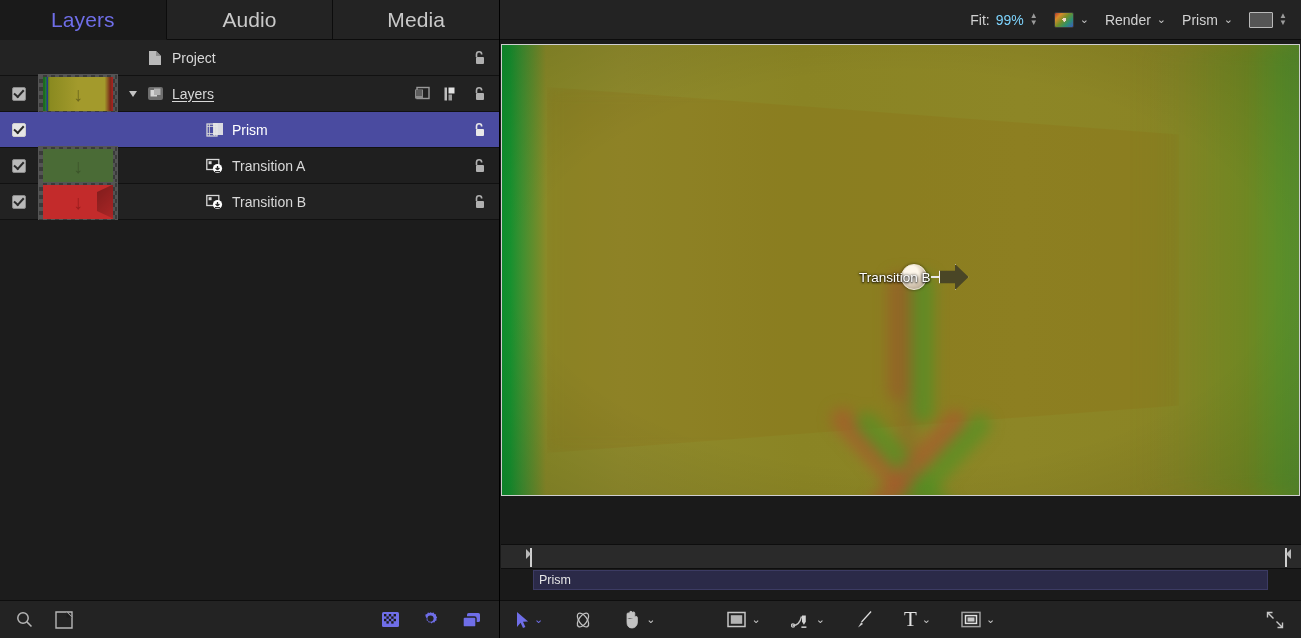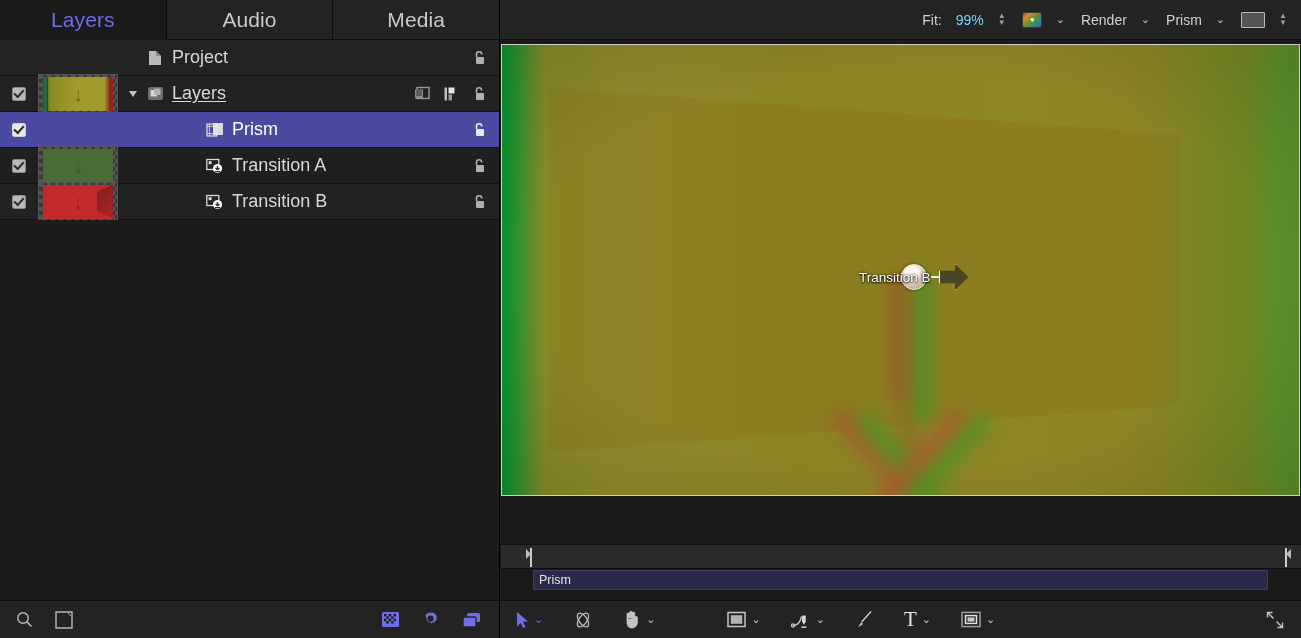--- a/index.html
+++ b/index.html
@@ -84,21 +84,21 @@
   }
   .thumb.ta .arrowmark{ color:#2f401f; opacity:.5; }
   .thumb.tb .arrowmark{ color:#7a1111; opacity:.55; }
 
   .thumbspacer{ width:80px; flex:0 0 80px; }
   .gap{ width:4px; flex:0 0 4px; }
 
   .disc{ width:22px; flex:0 0 22px; display:flex; align-items:center; justify-content:center; }
   .tri{ width:0;height:0;border-left:6px solid #c3c3c3;border-top:4.5px solid transparent;border-bottom:4.5px solid transparent; transform:rotate(90deg);}
   .ticon{ width:22px;flex:0 0 22px; display:flex;align-items:center;justify-content:center; }
-  .lbl{ font-size:18px; color:#d8d8d8; white-space:nowrap; }
+  .lbl{ font-size:14px; color:#d8d8d8; white-space:nowrap; }
   .lbl.und{ text-decoration:underline; text-underline-offset:2px; }
   .row.sel .lbl{ color:#fff; }
   .spacer{ flex:1 1 auto; }
   .rightic{ display:flex; align-items:center; gap:13px; padding-right:12px; }
 
   
   .lbar{
     height:38px; flex:0 0 38px; background:#232323;
     border-top:1px solid #0e0e0e; display:flex; align-items:center;
     padding:0 10px;
@@ -108,21 +108,21 @@
 
   
   #right{ width:801px; height:638px; display:flex; flex-direction:column; background:#1a1a1a; }
 
   .topbar{
     height:40px; flex:0 0 40px; background:#232323;
     border-bottom:1px solid #0c0c0c;
     display:flex; align-items:center; justify-content:flex-end;
     padding-right:14px; gap:16px;
   }
-  .tgrp{ display:flex; align-items:center; gap:14px; font-size:14px; color:#d2d2d2; }
+  .tgrp{ display:flex; align-items:center; gap:6px; font-size:14px; color:#d2d2d2; }
   .tgrp .muted{ color:#7dd3fc; }
   .stepper{ display:flex; flex-direction:column; gap:1px; line-height:0; }
   .stepper i{ font-style:normal; font-size:8px; color:#9b9b9b; line-height:6px; }
   .swatch{ width:20px;height:16px;border-radius:2px; border:1px solid #3a3a3a;
     background:
       radial-gradient(circle at 52% 48%, #f2dcc9 0 16%, transparent 17%),
       linear-gradient(135deg,#b33b2e 0%,#d88a2a 22%,#6f8f2a 48%,#2e8f6f 72%,#3b5bbf 100%);
   }
   .greybox{ width:24px;height:16px;border:1px solid #b9b9b9; background:#555; border-radius:1px; }
   .chev{ font-size:11px; color:#c7c7c7; }

